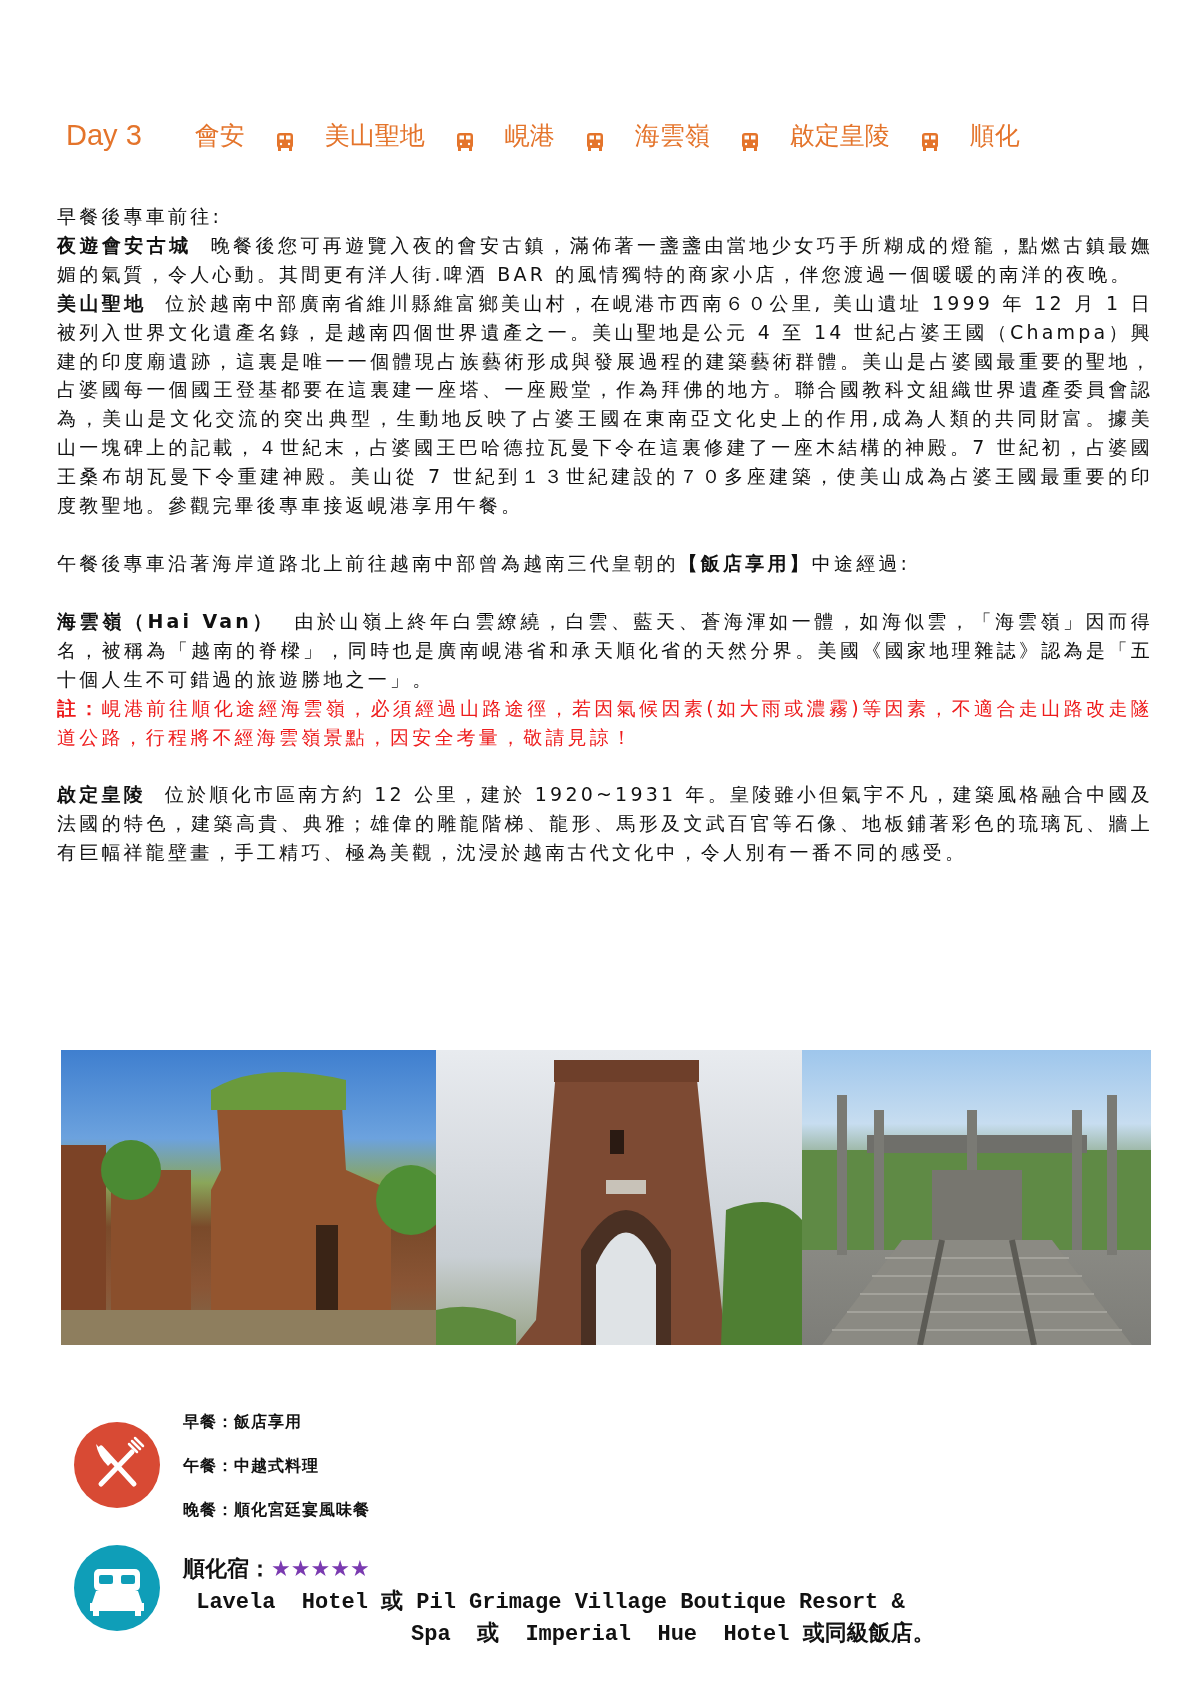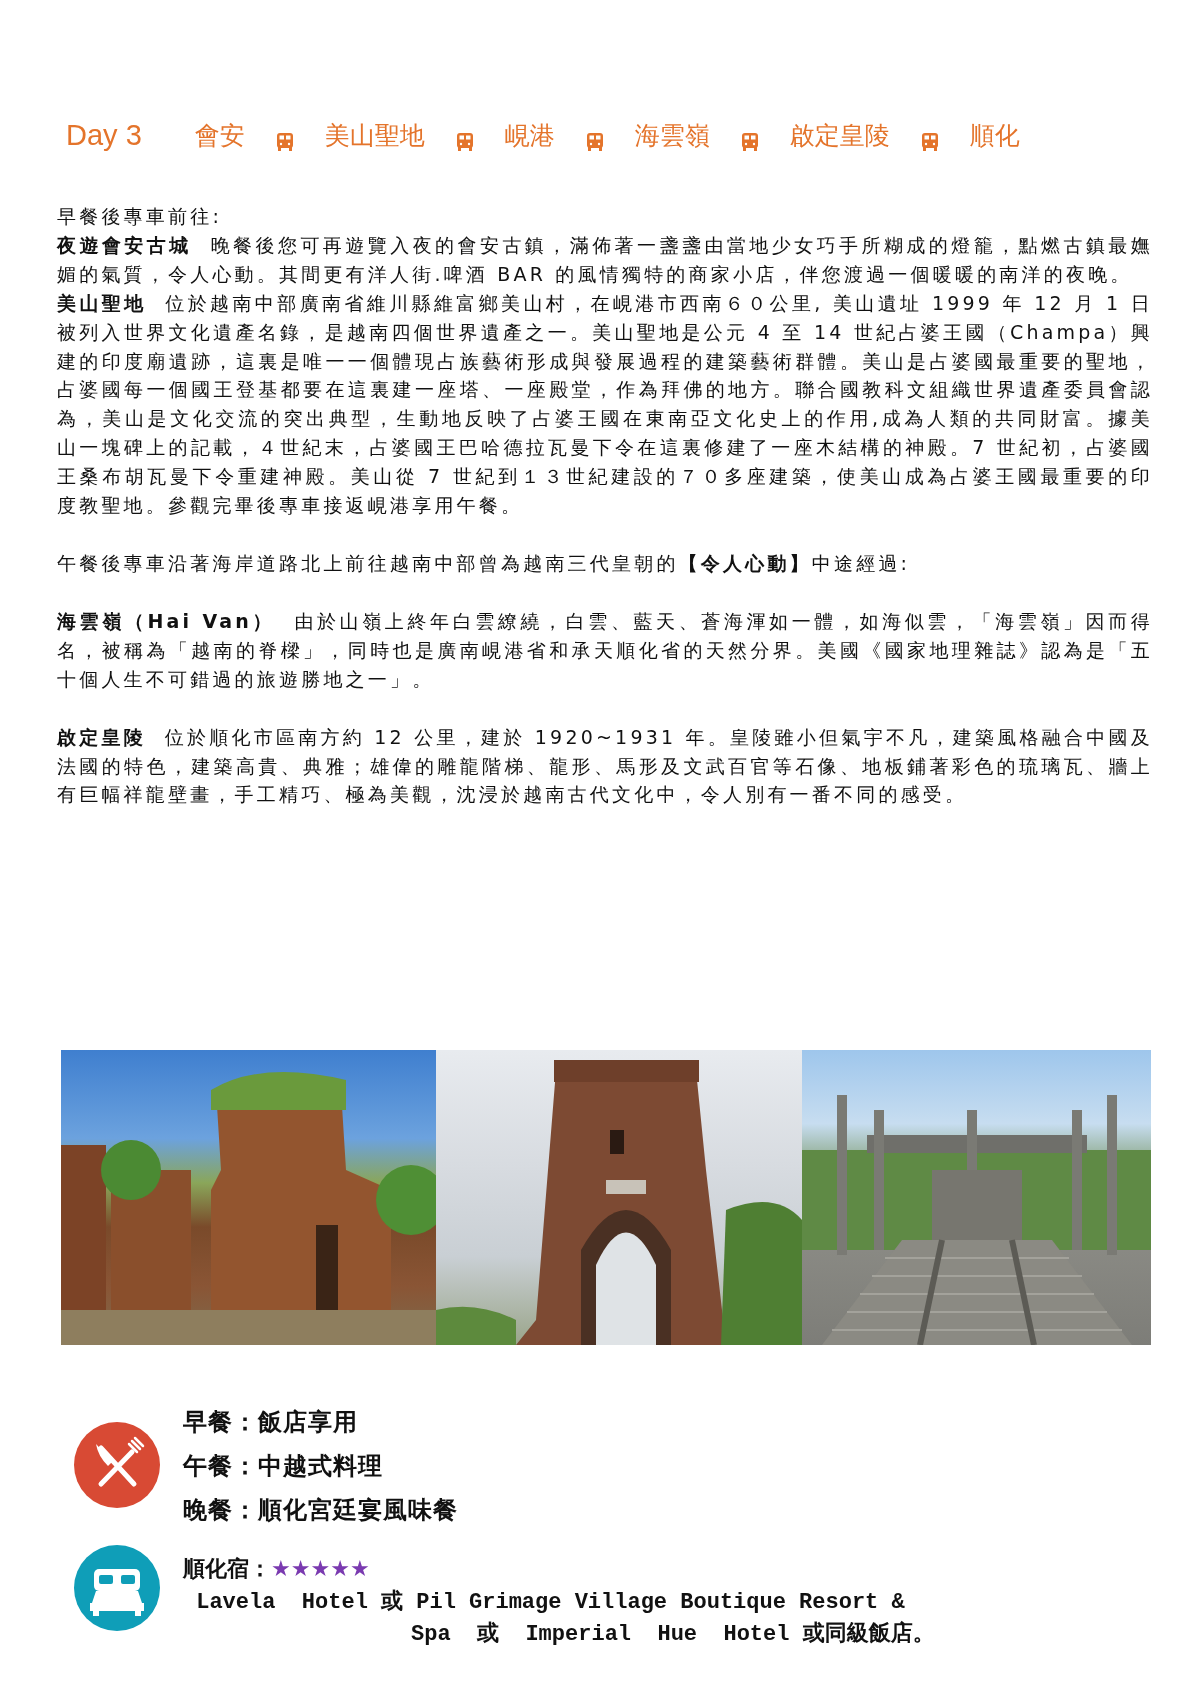--- a/index.html
+++ b/index.html
@@ -26,21 +26,21 @@
   
   .photos { position: absolute; left: 61px; top: 1050px; width: 1090px; height: 295px; display: flex; }
   .photo { height: 295px; position: relative; overflow: hidden; }
   .p1 { width: 375px; background: linear-gradient(180deg, #3f7fcf 0%, #6ca2de 30%, #8aa65a 45%, #7a4a2a 60%, #8a5535 80%, #7d6b4e 100%); }
   .p2 { width: 366px; background: linear-gradient(180deg, #e8ebef 0%, #d7dbe0 40%, #c9cfd4 70%, #9aa58a 100%); }
   .p3 { width: 349px; background: linear-gradient(180deg, #9ec6ec 0%, #c7ddf0 25%, #6e8d53 45%, #8c8c86 60%, #7d7d78 100%); }
 
   
   .meal-icon { position: absolute; left: 74px; top: 1422px; width: 86px; height: 86px; border-radius: 50%; background: #d84a34; }
   .meal-icon svg { width: 86px; height: 86px; }
-  .meals { position: absolute; left: 183px; top: 1400px; font-size: 24px; line-height: 44px; font-weight: bold; letter-spacing: 1px; }
+  .meals { position: absolute; left: 183px; top: 1400px; font-size: 16px; line-height: 44px; font-weight: bold; letter-spacing: 1px; }
   .meals div { height: 44px; }
 
   
   .hotel-icon { position: absolute; left: 74px; top: 1545px; width: 86px; height: 86px; border-radius: 50%; background: #0f9eb8; }
   .hotel-icon svg { width: 86px; height: 86px; }
   .hotel { position: absolute; left: 183px; top: 1553px; width: 860px; font-size: 22px; line-height: 32px; font-weight: bold; }
   .hotel .line2 { padding-left: 228px; }
   .hotel .stars { color: #7a3ab0; letter-spacing: 0; }
   .hotel .lat { font-family: Liberation Mono, monospace; }
 </style>
@@ -117,25 +117,28 @@
   <div class="content">
     <p>早餐後專車前往:</p>
     <p>
       <span class="b">夜遊會安古城</span>&nbsp;&nbsp;<span>晚餐後您可再遊覽入夜的會安古鎮，滿佈著一盞盞由當地少女巧手所糊成的燈籠，點燃古鎮最嫵媚的氣質，令人心動。其間更有洋人街.啤酒 BAR 的風情獨特的商家小店，伴您渡過一個暖暖的南洋的夜晚。</span>
     </p>
     <p>
       <span class="b">美山聖地</span>&nbsp;&nbsp;<span>位於越南中部廣南省維川縣維富鄉美山村，在峴港市西南６０公里, 美山遺址 1999 年 12 月 1 日被列入世界文化遺產名錄，是越南四個世界遺產之一。美山聖地是公元 4 至 14 世紀占婆王國（Champa）興建的印度廟遺跡，這裏是唯一一個體現占族藝術形成與發展過程的建築藝術群體。美山是占婆國最重要的聖地，占婆國每一個國王登基都要在這裏建一座塔、一座殿堂，作為拜佛的地方。聯合國教科文組織世界遺產委員會認為，美山是文化交流的突出典型，生動地反映了占婆王國在東南亞文化史上的作用,成為人類的共同財富。據美山一塊碑上的記載，４世紀末，占婆國王巴哈德拉瓦曼下令在這裏修建了一座木結構的神殿。7 世紀初，占婆國王桑布胡瓦曼下令重建神殿。美山從 7 世紀到１３世紀建設的７０多座建築，使美山成為占婆王國最重要的印度教聖地。參觀完畢後專車接返峴港享用午餐。</span>
     </p>
     <div class="gap"></div>
     <p>
-      <span>午餐後專車沿著海岸道路北上前往越南中部曾為越南三代皇朝的</span><span class="b">【令人心動】</span><span>中途經過:</span>
+      <span>午餐後專車沿著海岸道路北上前往越南中部曾為越南三代皇朝的</span><span class="b">【飯店享用】</span><span>中途經過:</span>
     </p>
     <div class="gap"></div>
     <p>
       <span class="b">海雲嶺（Hai Van）</span>&nbsp;&nbsp;<span>由於山嶺上終年白雲繚繞，白雲、藍天、蒼海渾如一體，如海似雲，「海雲嶺」因而得名，被稱為「越南的脊樑」，同時也是廣南峴港省和承天順化省的天然分界。美國《國家地理雜誌》認為是「五十個人生不可錯過的旅遊勝地之一」。</span>
+    </p>
+    <p class="red">
+      <span class="b">註：</span><span>峴港前往順化途經海雲嶺，必須經過山路途徑，若因氣候因素(如大雨或濃霧)等因素，不適合走山路改走隧道公路，行程將不經海雲嶺景點，因安全考量，敬請見諒！</span>
     </p>
     <div class="gap"></div>
     <p>
       <span class="b">啟定皇陵</span>&nbsp;&nbsp;<span>位於順化市區南方約 12 公里，建於 1920~1931 年。皇陵雖小但氣宇不凡，建築風格融合中國及法國的特色，建築高貴、典雅；雄偉的雕龍階梯、龍形、馬形及文武百官等石像、地板鋪著彩色的琉璃瓦、牆上有巨幅祥龍壁畫，手工精巧、極為美觀，沈浸於越南古代文化中，令人別有一番不同的感受。</span>
     </p>
   </div>
 
   <div class="photos">
     <div class="photo p1">
       <svg width="375" height="295" viewBox="0 0 375 295">

